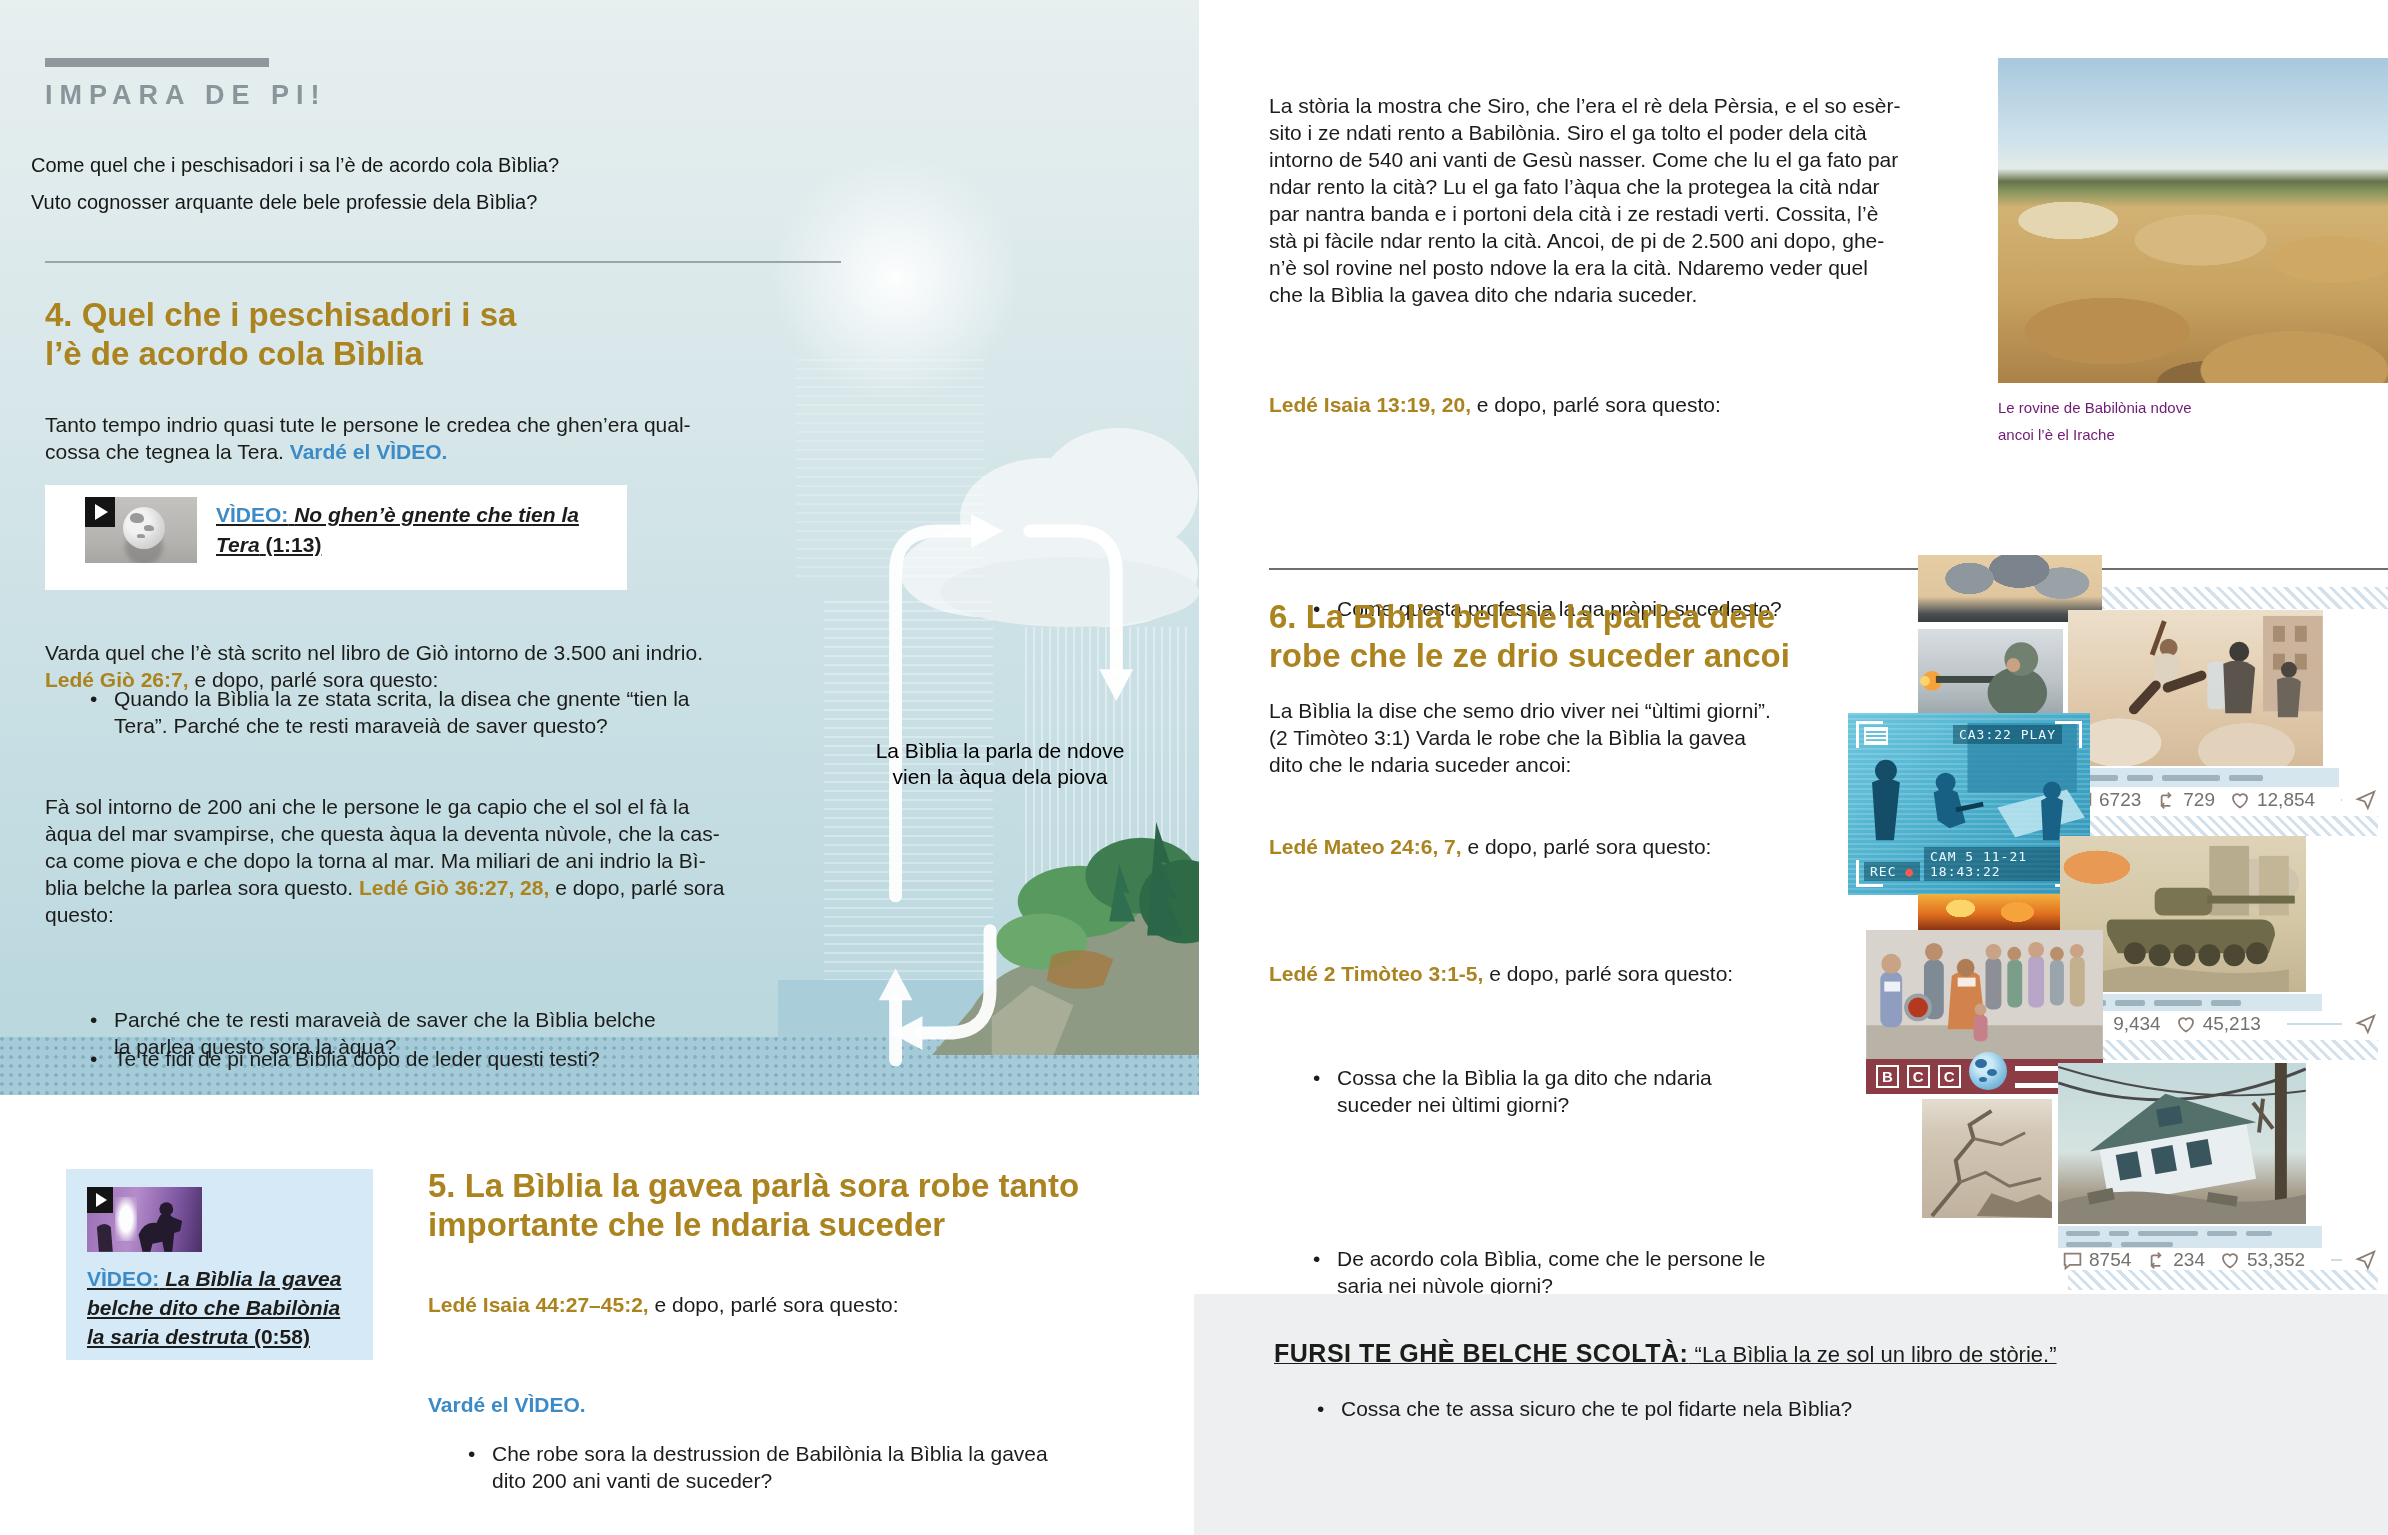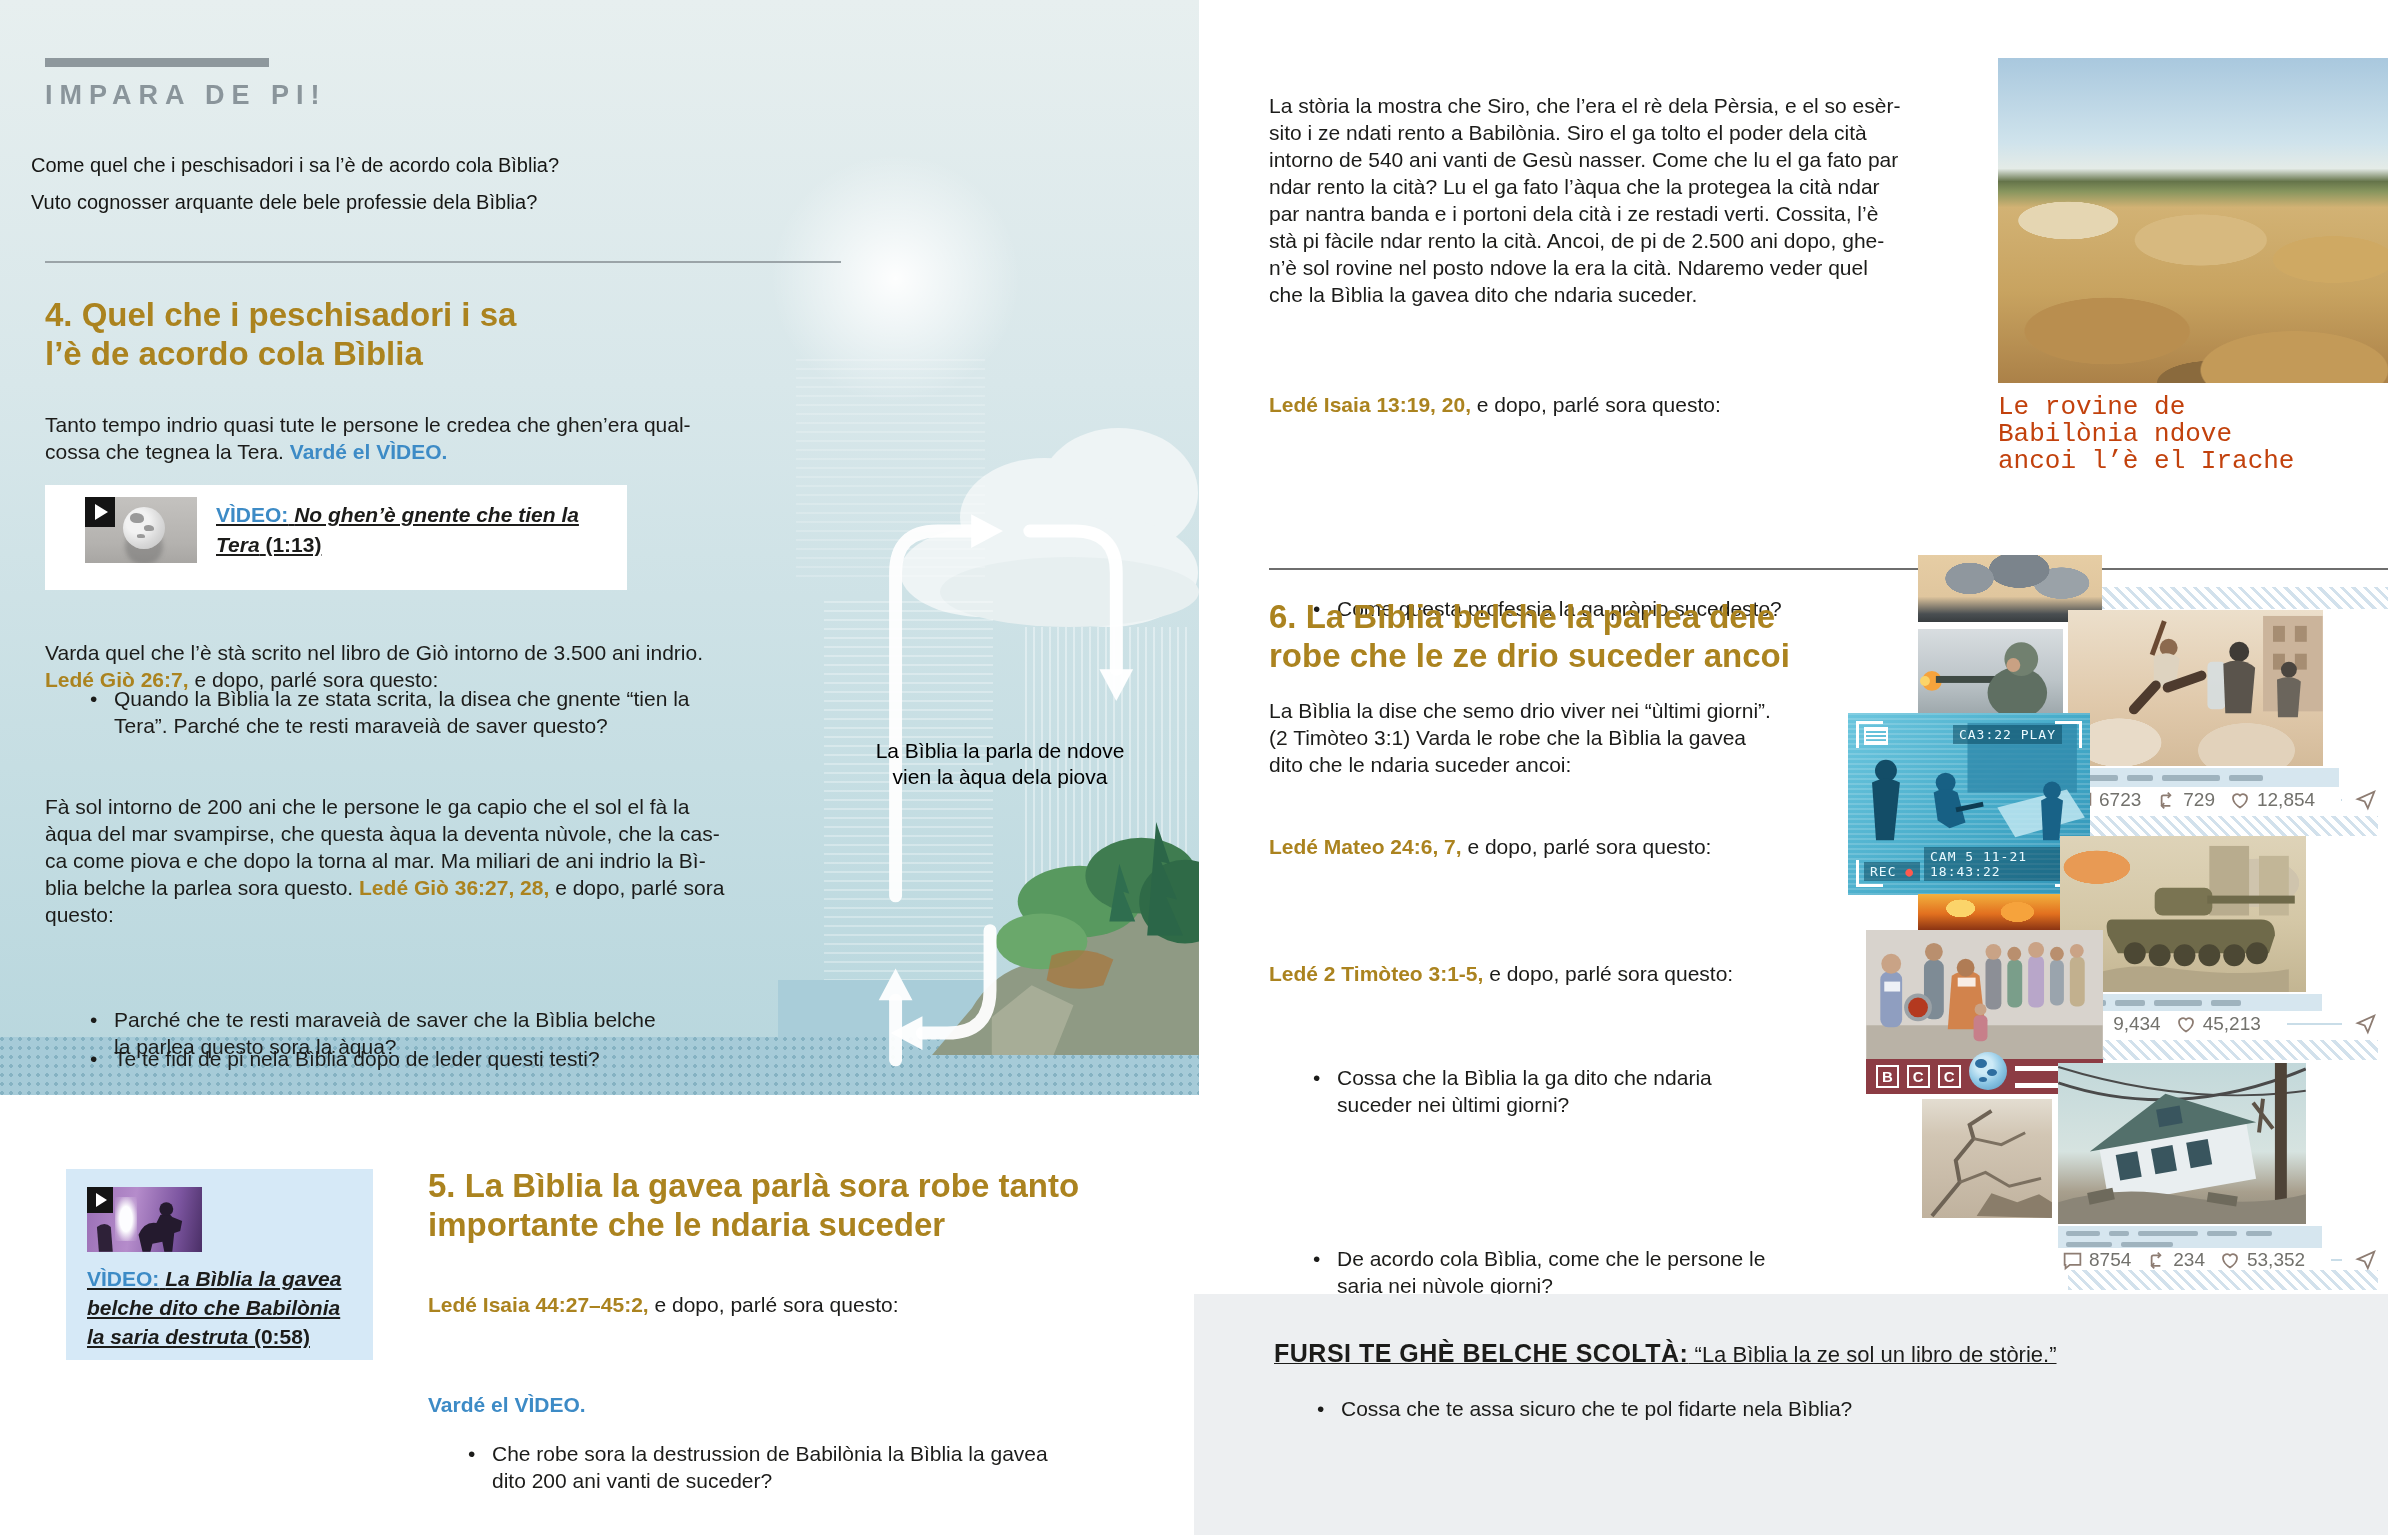--- a/index.html
+++ b/index.html
@@ -27,21 +27,21 @@
   .play{position:absolute;width:30px;height:30px;background:#141414;display:flex;align-items:center;justify-content:center;}
   .play .tri{width:0;height:0;border-top:8px solid transparent;border-bottom:8px solid transparent;border-left:13px solid #fff;margin-left:3px;}
   .vtxt{font-size:21px;line-height:30px;text-decoration:underline;}
   .vtxt .ttl{font-style:italic;font-weight:bold;}
   .vtxt .dur{font-weight:bold;}
   .globe1{position:absolute;left:38px;top:10px;width:42px;height:42px;border-radius:50%;
           background:radial-gradient(circle at 35% 35%,#f2f2f2 0 30%,#d9d9d9 60%,#bdbdbd 100%);
           box-shadow:0 18px 4px -2px rgba(90,90,90,.35);}
   .globe1::after{content:"";position:absolute;left:7px;top:6px;width:14px;height:10px;background:#9a9a9a;border-radius:50% 60% 40% 50%;box-shadow:12px 10px 0 -2px #9a9a9a,4px 18px 0 -3px #9a9a9a;}
   
-  .caption{color:#c2410c;font-size:26px;line-height:27px;font-family:Liberation Mono, monospace;}
+  .caption{color:#701a75;font-size:15px;line-height:27px;}
   .hatch{background:repeating-linear-gradient(45deg,#d2e1ec 0 3px,#ffffff 3px 8px);}
   .tbar{background:#d6e6ef;display:flex;align-items:center;gap:9px;padding:0 8px;}
   .dash{height:6px;background:#9fb3be;border-radius:2px;}
   .counts{display:flex;align-items:center;font-size:19px;color:#72716c;}
   .counts .num{margin:0 14px 0 6px;}
   .counts svg{flex:none;}
   .rline{flex:1;height:2px;background:#c9dde8;margin:0 12px;}
   .survtxt{font-family:"DejaVu Sans Mono",monospace;font-size:13px;color:#eafaff;background:rgba(13,74,99,.55);padding:2px 6px;letter-spacing:1px;}
   .corner{position:absolute;width:24px;height:24px;border:0 solid #fff;}
   .newsred{background:#8c3c44;display:flex;align-items:center;gap:8px;padding:0 10px;}

